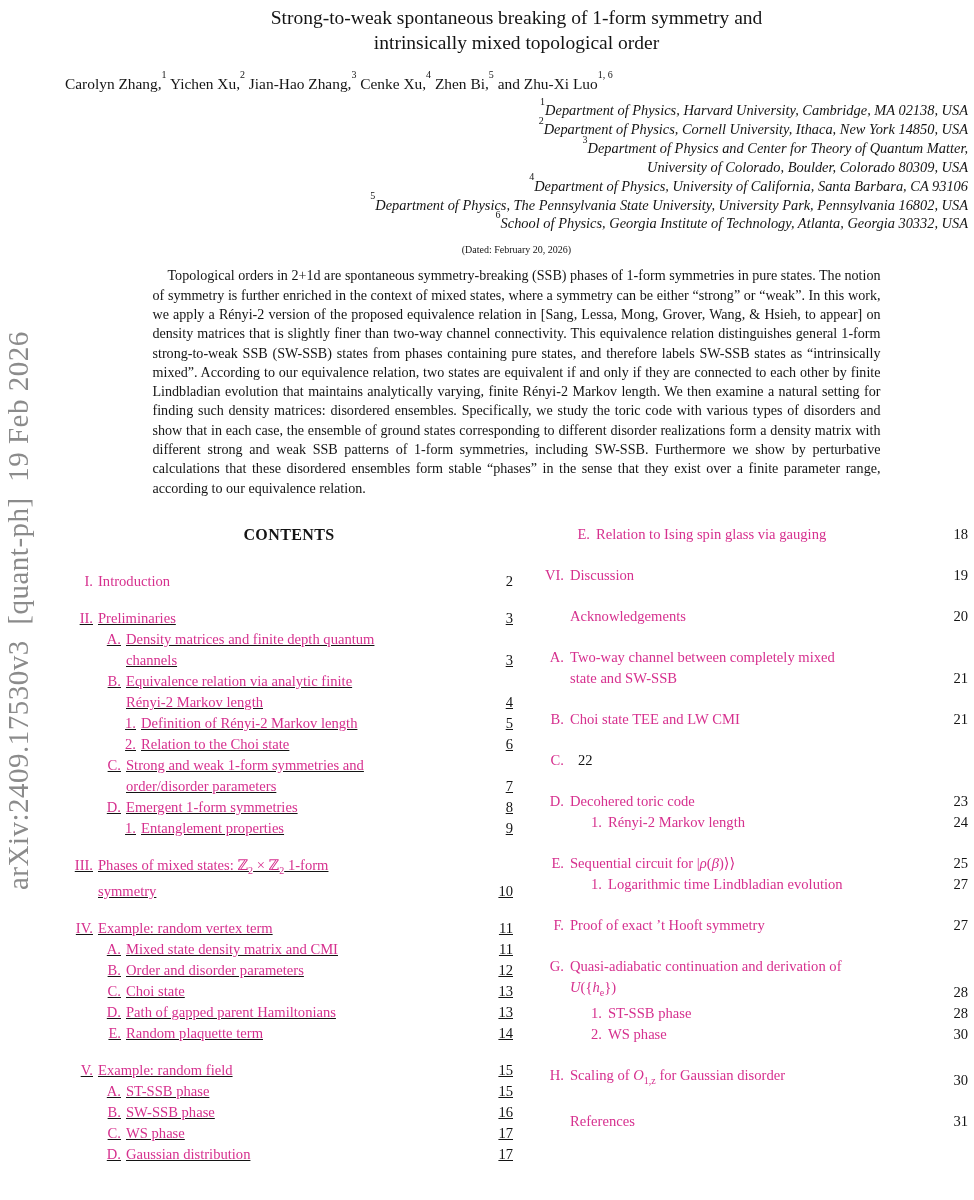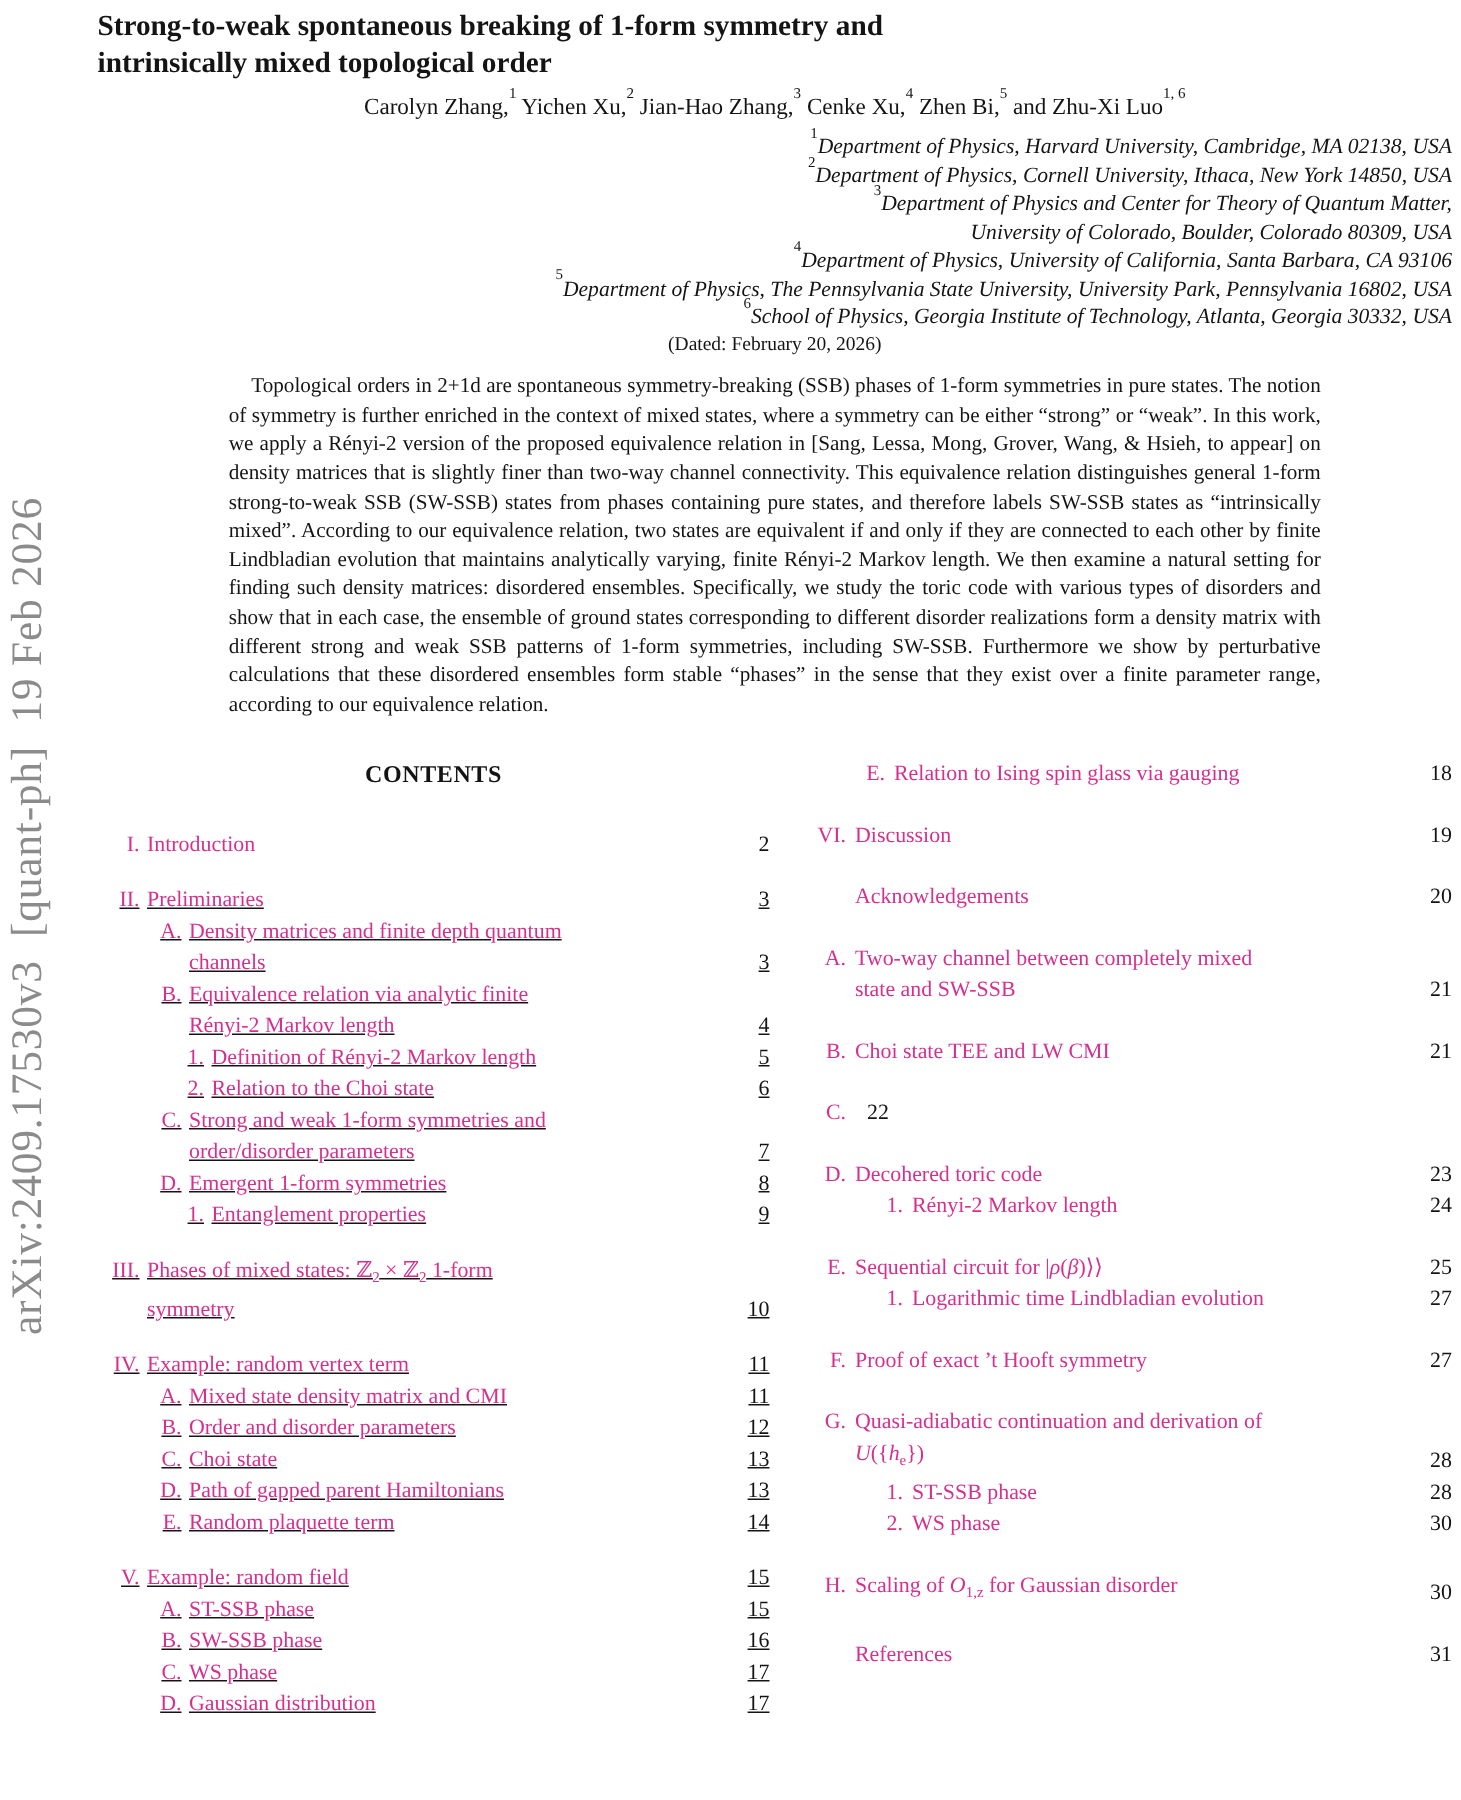--- a/index.html
+++ b/index.html
@@ -8,28 +8,28 @@
   body { width:974px; height:1200px; overflow:hidden; position:relative;
          font-family:"Liberation Serif","DejaVu Serif",serif; color:var(--ink); }
 
   .watermark { position:absolute; left:2px; top:240px; height:742px;
                writing-mode:vertical-rl; transform:rotate(180deg);
                font-size:29px; color:var(--wm); white-space:pre; text-align:center;
                letter-spacing:.5px; }
 
   .content { position:absolute; left:65px; top:0; width:903px; padding-top:6px; }
 
-  .page-title { text-align:left; font-weight:bold; font-size:19.5px;
+  .page-title { text-align:center; font-weight:normal; font-size:19.5px;
                 line-height:24.5px; white-space:pre-line; }
-  .authors { text-align:center; font-size:15.4px; margin-top:8px; }
+  .authors { font-size:15.4px; margin-top:20px; }
   sup { font-size:10px; line-height:0; position:relative; top:-4.5px; }
   .affiliations { margin-top:8px; text-align:right; font-style:italic;
                   font-size:14.4px; line-height:18.9px; }
   .affil-line sup { font-style:normal; }
-  .date-line { text-align:center; font-size:13px; margin-top:0; }
+  .date-line { text-align:center; font-size:10px; margin-top:11px; }
 
   .abstract { width:728px; margin:11px auto 15px; text-align:justify;
               font-size:14.1px; line-height:19.3px; text-indent:15px; }
 
   .toc-columns { display:flex; margin-top:26px; }
   .col-left  { width:448px; }
   .col-right { width:428px; margin-left:27px; }
   .contents-heading { text-align:center; font-weight:bold; font-size:16px;
                       letter-spacing:.4px; line-height:21px; margin-bottom:26px; }
 

